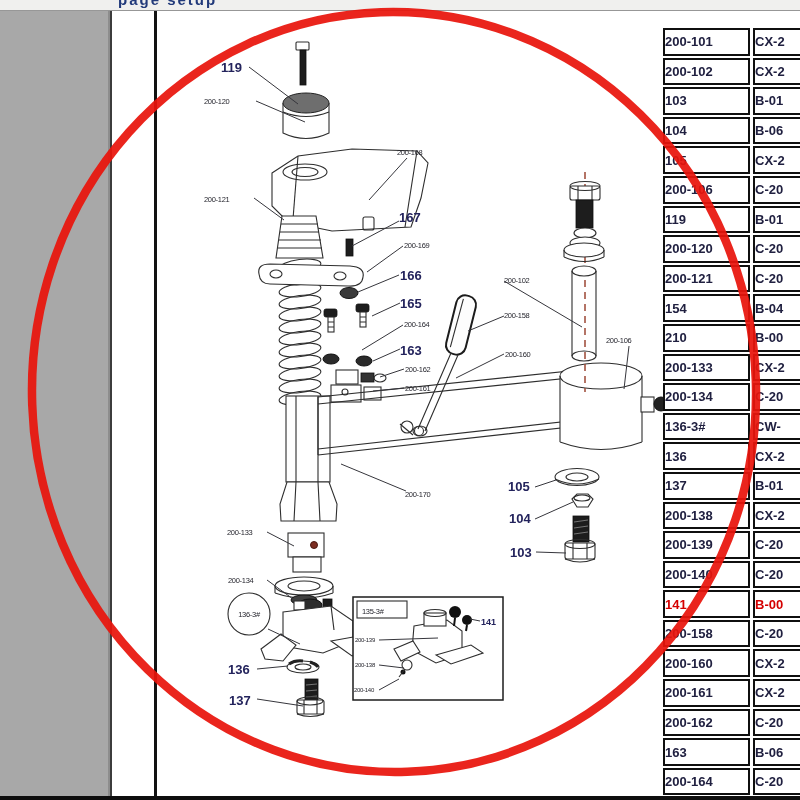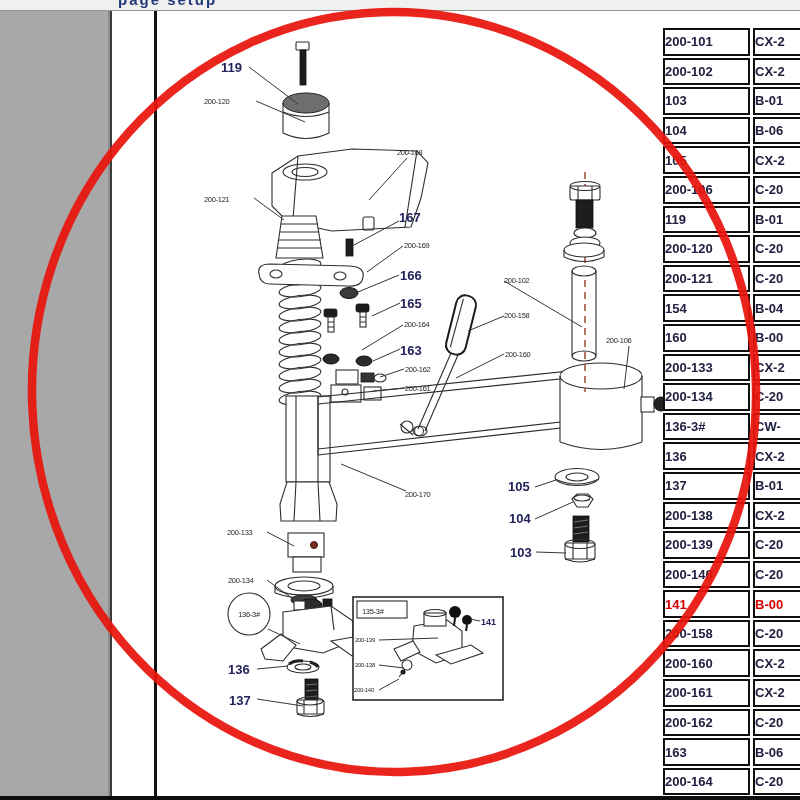--- a/index.html
+++ b/index.html
@@ -309,21 +309,21 @@
       </div>
     <div class="prow">
         <div class="cell part">200-121</div>
         <div class="cell code">C-20</div>
       </div>
     <div class="prow">
         <div class="cell part">154</div>
         <div class="cell code">B-04</div>
       </div>
     <div class="prow">
-        <div class="cell part">160</div>
+        <div class="cell part">210</div>
         <div class="cell code">B-00</div>
       </div>
     <div class="prow">
         <div class="cell part">200-133</div>
         <div class="cell code">CX-2</div>
       </div>
     <div class="prow">
         <div class="cell part">200-134</div>
         <div class="cell code">C-20</div>
       </div>

